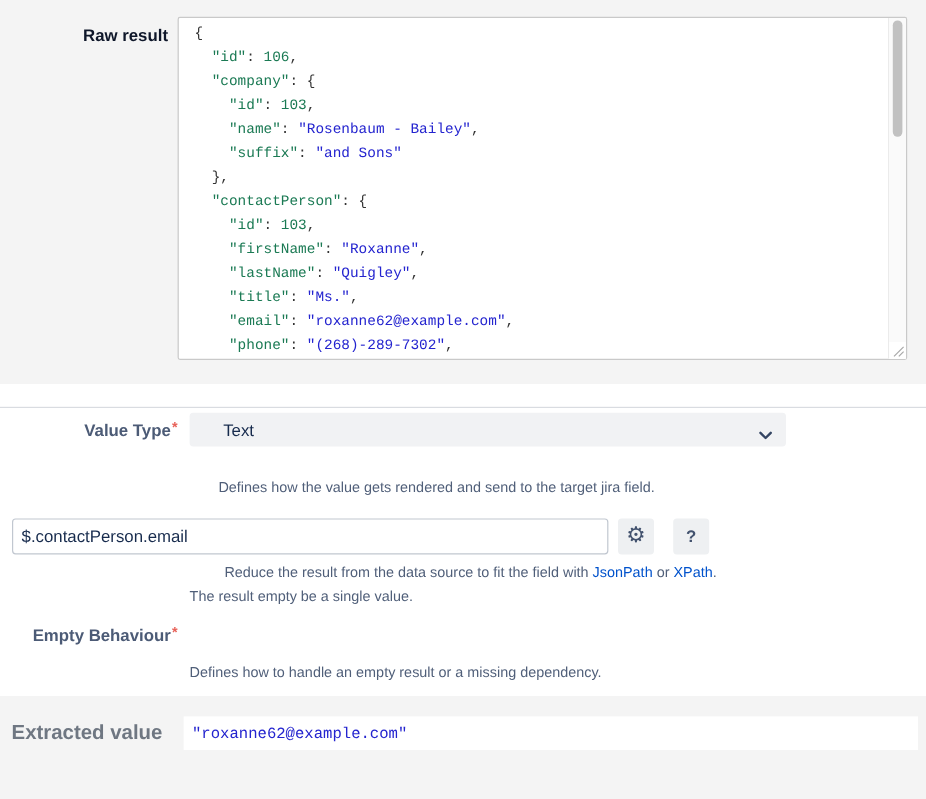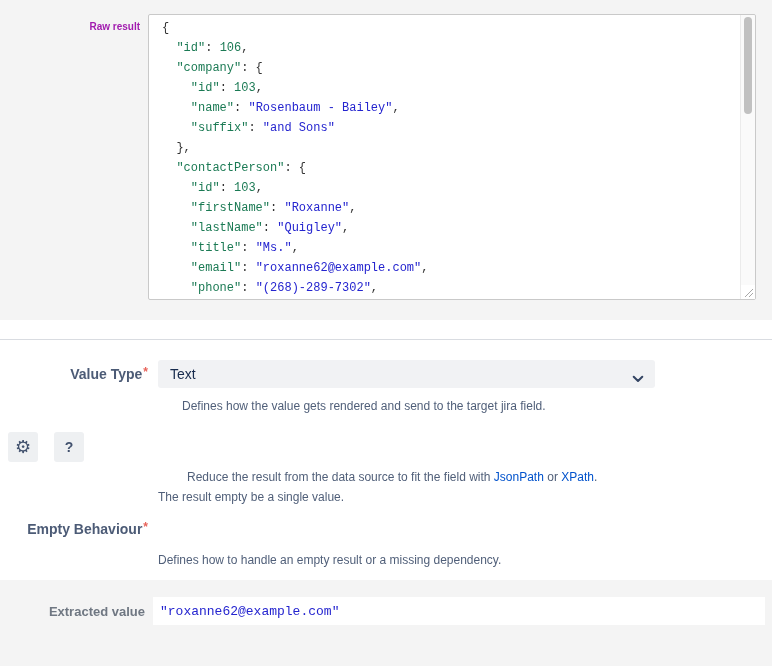--- a/index.html
+++ b/index.html
@@ -8,21 +8,21 @@
     background:#ffffff; font-family:"Liberation Sans", sans-serif;
   }
 
   
   .band-top { position:absolute; top:0; left:0; width:772px; height:320px; background:#f4f4f4; }
   .band-bottom { position:absolute; top:580px; left:0; width:772px; height:86px; background:#f4f4f4; }
 
   
   .raw-label {
     position:absolute; top:21px; left:0; width:140px; text-align:right;
-    font-size:10px; font-weight:bold; color:#a21caf;
+    font-size:14px; font-weight:bold; color:#0f172a;
   }
   .fake-textarea {
     position:absolute; top:14px; left:148px; width:608px; height:286px;
     background:#ffffff; border:1px solid #c9c9c9; border-radius:2px; box-sizing:border-box;
   }
   .json-code {
     position:absolute; top:0; left:0; right:16px; bottom:0; overflow:hidden;
     padding:3px 0 0 13px;
     font-family:"Liberation Mono", monospace; font-size:12px; line-height:20px;
     color:#333333;
@@ -43,29 +43,29 @@
 
   .divider { position:absolute; top:339px; left:0; width:772px; height:1px; background:#d9dce1; }
 
   
   .row { position:absolute; left:0; width:772px; display:flex; align-items:center; }
   .lbl {
     width:148px; flex:none; text-align:right; font-size:14px; font-weight:bold; color:#4c5b76;
   }
   .req { color: var(--required, #e8635a); font-size:12px; position:relative; top:-3px; margin-left:1px; }
 
-  .row-value-type { top:362px; height:24px; }
+  .row-value-type { top:346px; height:24px; }
   .row-select-values { top:432px; height:30px; }
   .row-empty { top:515px; height:28px; }
   .row-extracted { top:597px; height:28px; }
 
   .field-select {
     margin-left:10px; width:497px; height:28px; box-sizing:border-box;
     background:#f1f2f4; border-radius:3px; position:relative; cursor:pointer;
-    display:flex; align-items:center; padding:0 28px 0 12px;
+    display:flex; align-items:center; padding:0 28px 0 28px;
     font-size:14px; color:#172b4d;
   }
   .chev { position:absolute; right:11px; top:10px; }
 
   .field-input {
     margin-left:10px; width:497px; height:30px; box-sizing:border-box;
     border:1px solid #c1c7d0; border-radius:3px; background:#ffffff;
     font-family:"Liberation Sans", sans-serif; font-size:14px; color:#172b4d;
     padding:0 7px; outline:none;
   }
@@ -79,22 +79,22 @@
   .btn-help { margin-left:16px; font-size:14px; font-weight:bold; }
 
   .helper { position:absolute; left:158px; font-size:12px; color:#505f79; }
   .helper a { color: var(--link, #0052cc); text-decoration:none; cursor:pointer; }
   .helper-1 { top:399px;margin-left:24px; }
   .helper-2 { top:470px;margin-left:29px; }
   .helper-3 { top:490px; }
   .helper-4 { top:553px; }
 
   .lbl-extracted {
-    width:148px; flex:none; text-align:right; padding-right:3px; box-sizing:border-box;
-    font-size:13px; font-weight:bold; color:#6f7782;
+    width:148px; flex:none; text-align:center; padding-right:3px; box-sizing:border-box;
+    font-size:17px; font-weight:bold; color:#6f7782;
   }
   .extracted-box {
     margin-left:5px; width:612px; height:28px; box-sizing:border-box;
     background:#ffffff; display:flex; align-items:center; padding:0 7px;
     font-family:"Liberation Mono", monospace; font-size:13px; color: var(--json-string, #2424cf);
   }
 </style>
 </head>
 <body>
 
@@ -141,20 +141,21 @@
     <span class="chev">
       <svg width="12" height="8" viewBox="0 0 12 8">
           <path d="M1.7 1.7 L6 6 L10.3 1.7" fill="none" stroke="#344563" stroke-width="2" stroke-linecap="round" stroke-linejoin="round"></path>
         </svg>
     </span>
   </div>
 </div>
 <div class="helper helper-1">Defines how the value gets rendered and send to the target jira field.</div>
 
 <div class="row row-select-values">
+  <input class="field-input" type="text" value="$.contactPerson.email" style="">
   <button class="btn btn-gear">
     <span class="gear-glyph">⚙</span>
   </button>
   <button class="btn btn-help">
     <span>?</span>
   </button>
 </div>
 <div class="helper helper-2">
   <span>Reduce the result from the data source to fit the field with </span><a>JsonPath</a><span> or </span><a>XPath</a><span>.</span>
 </div>

